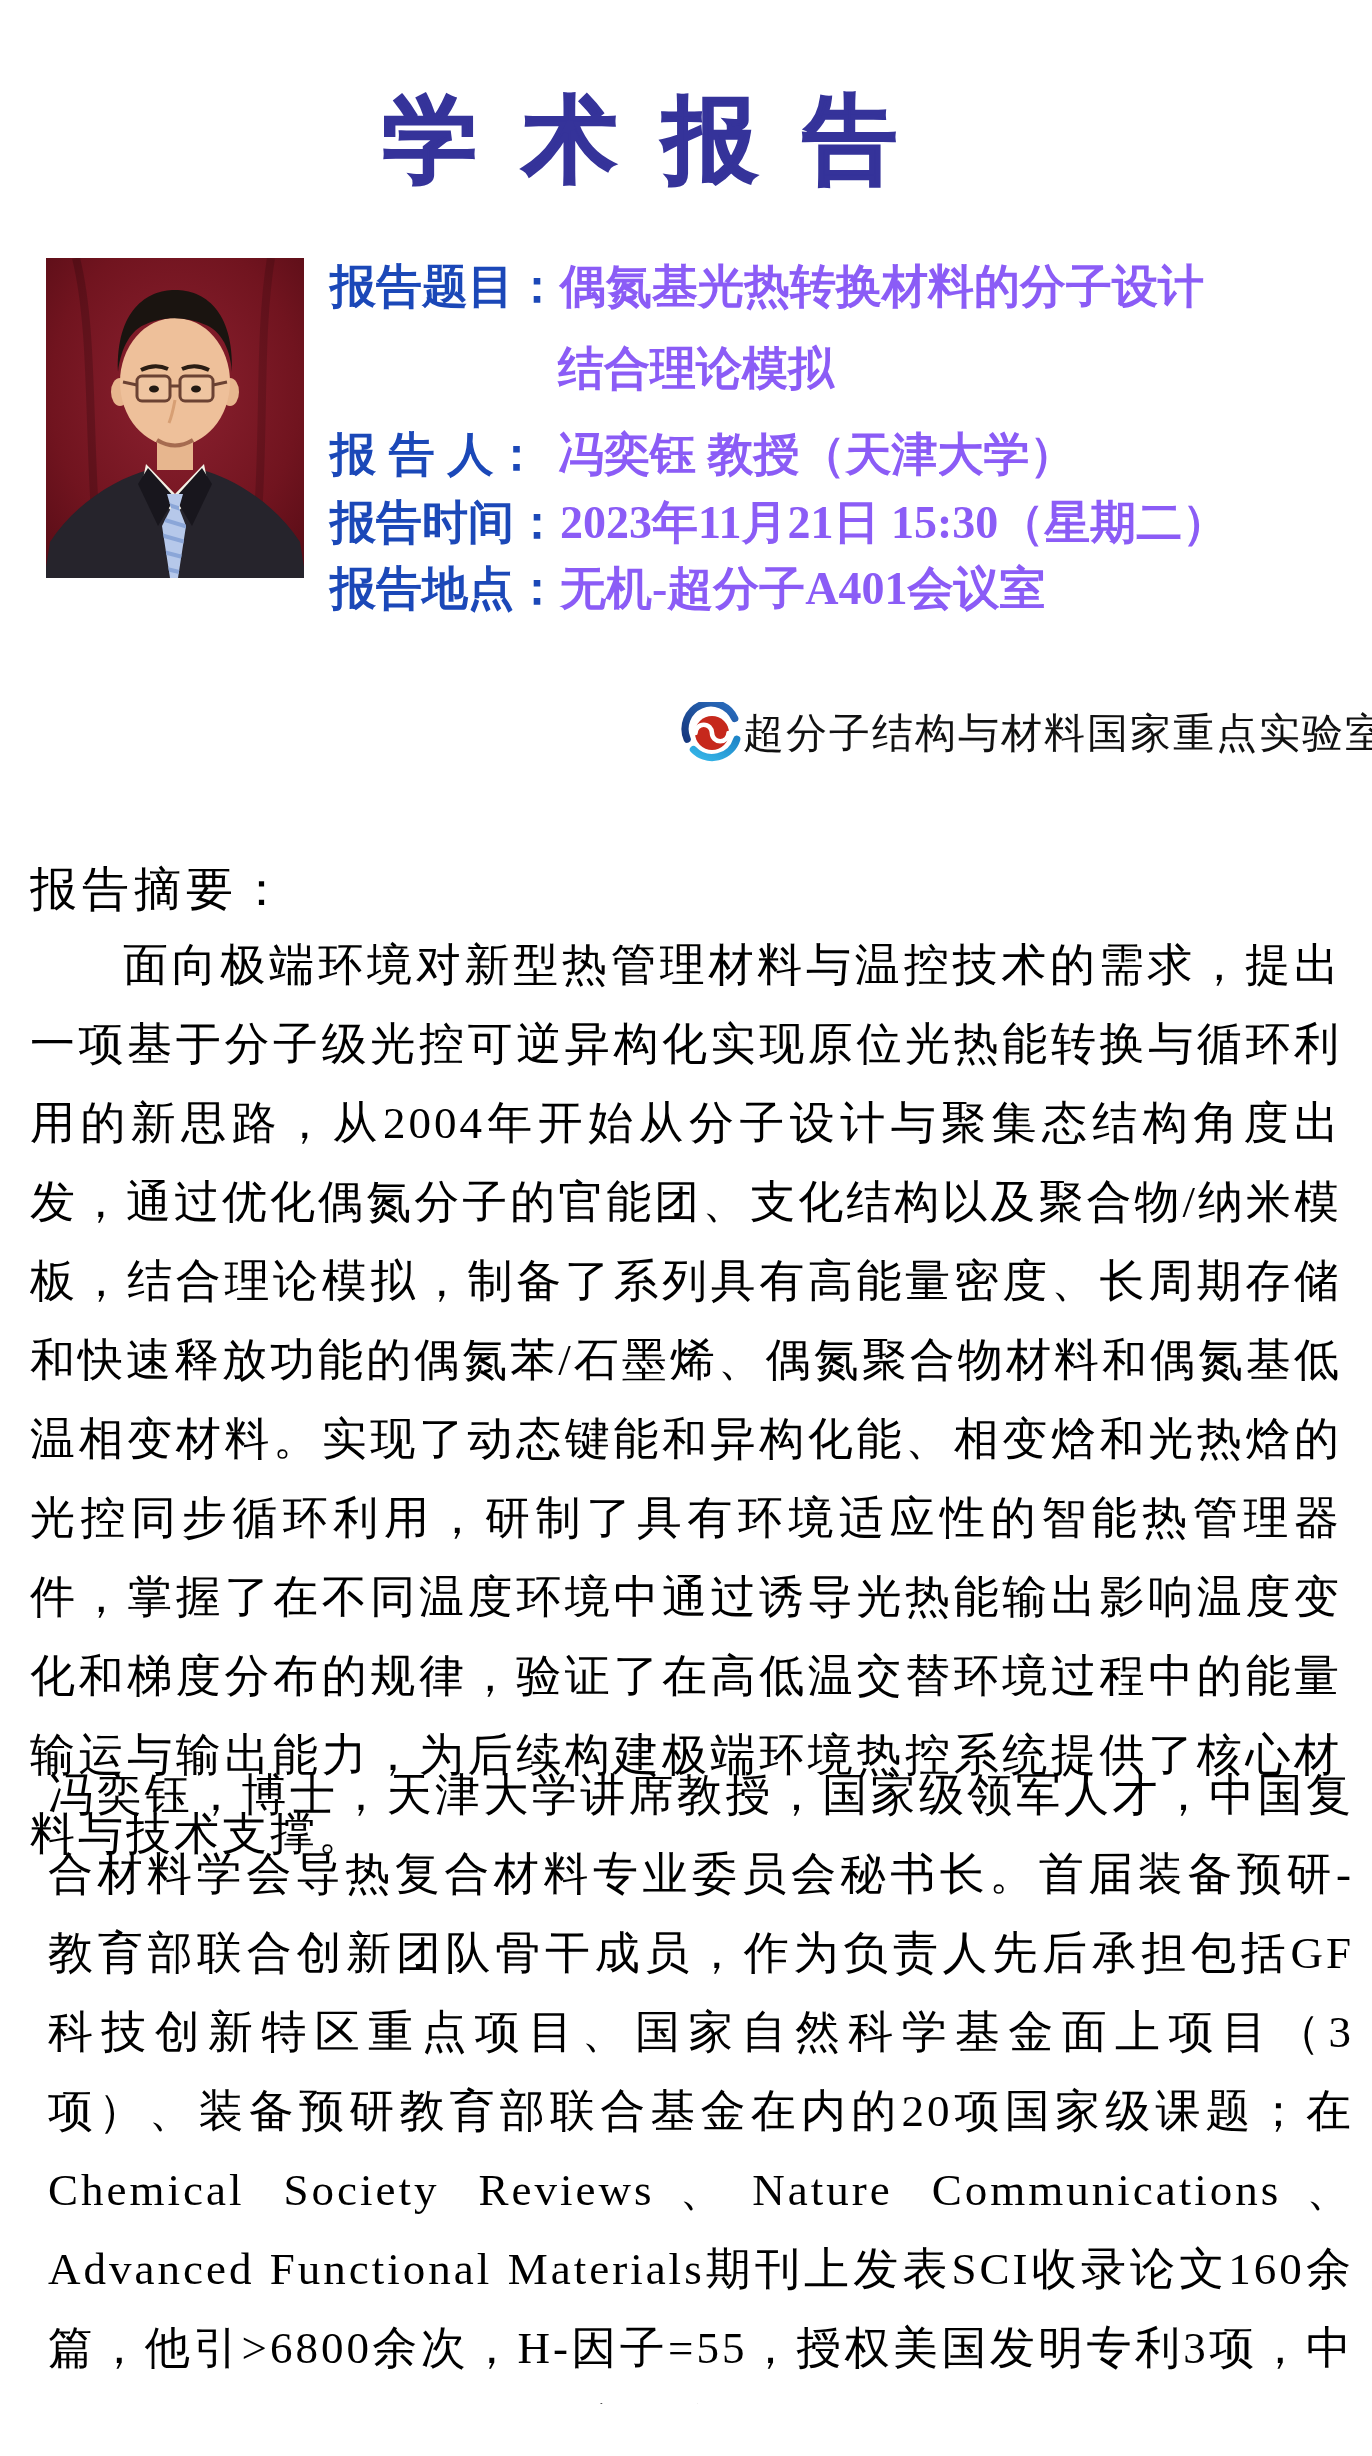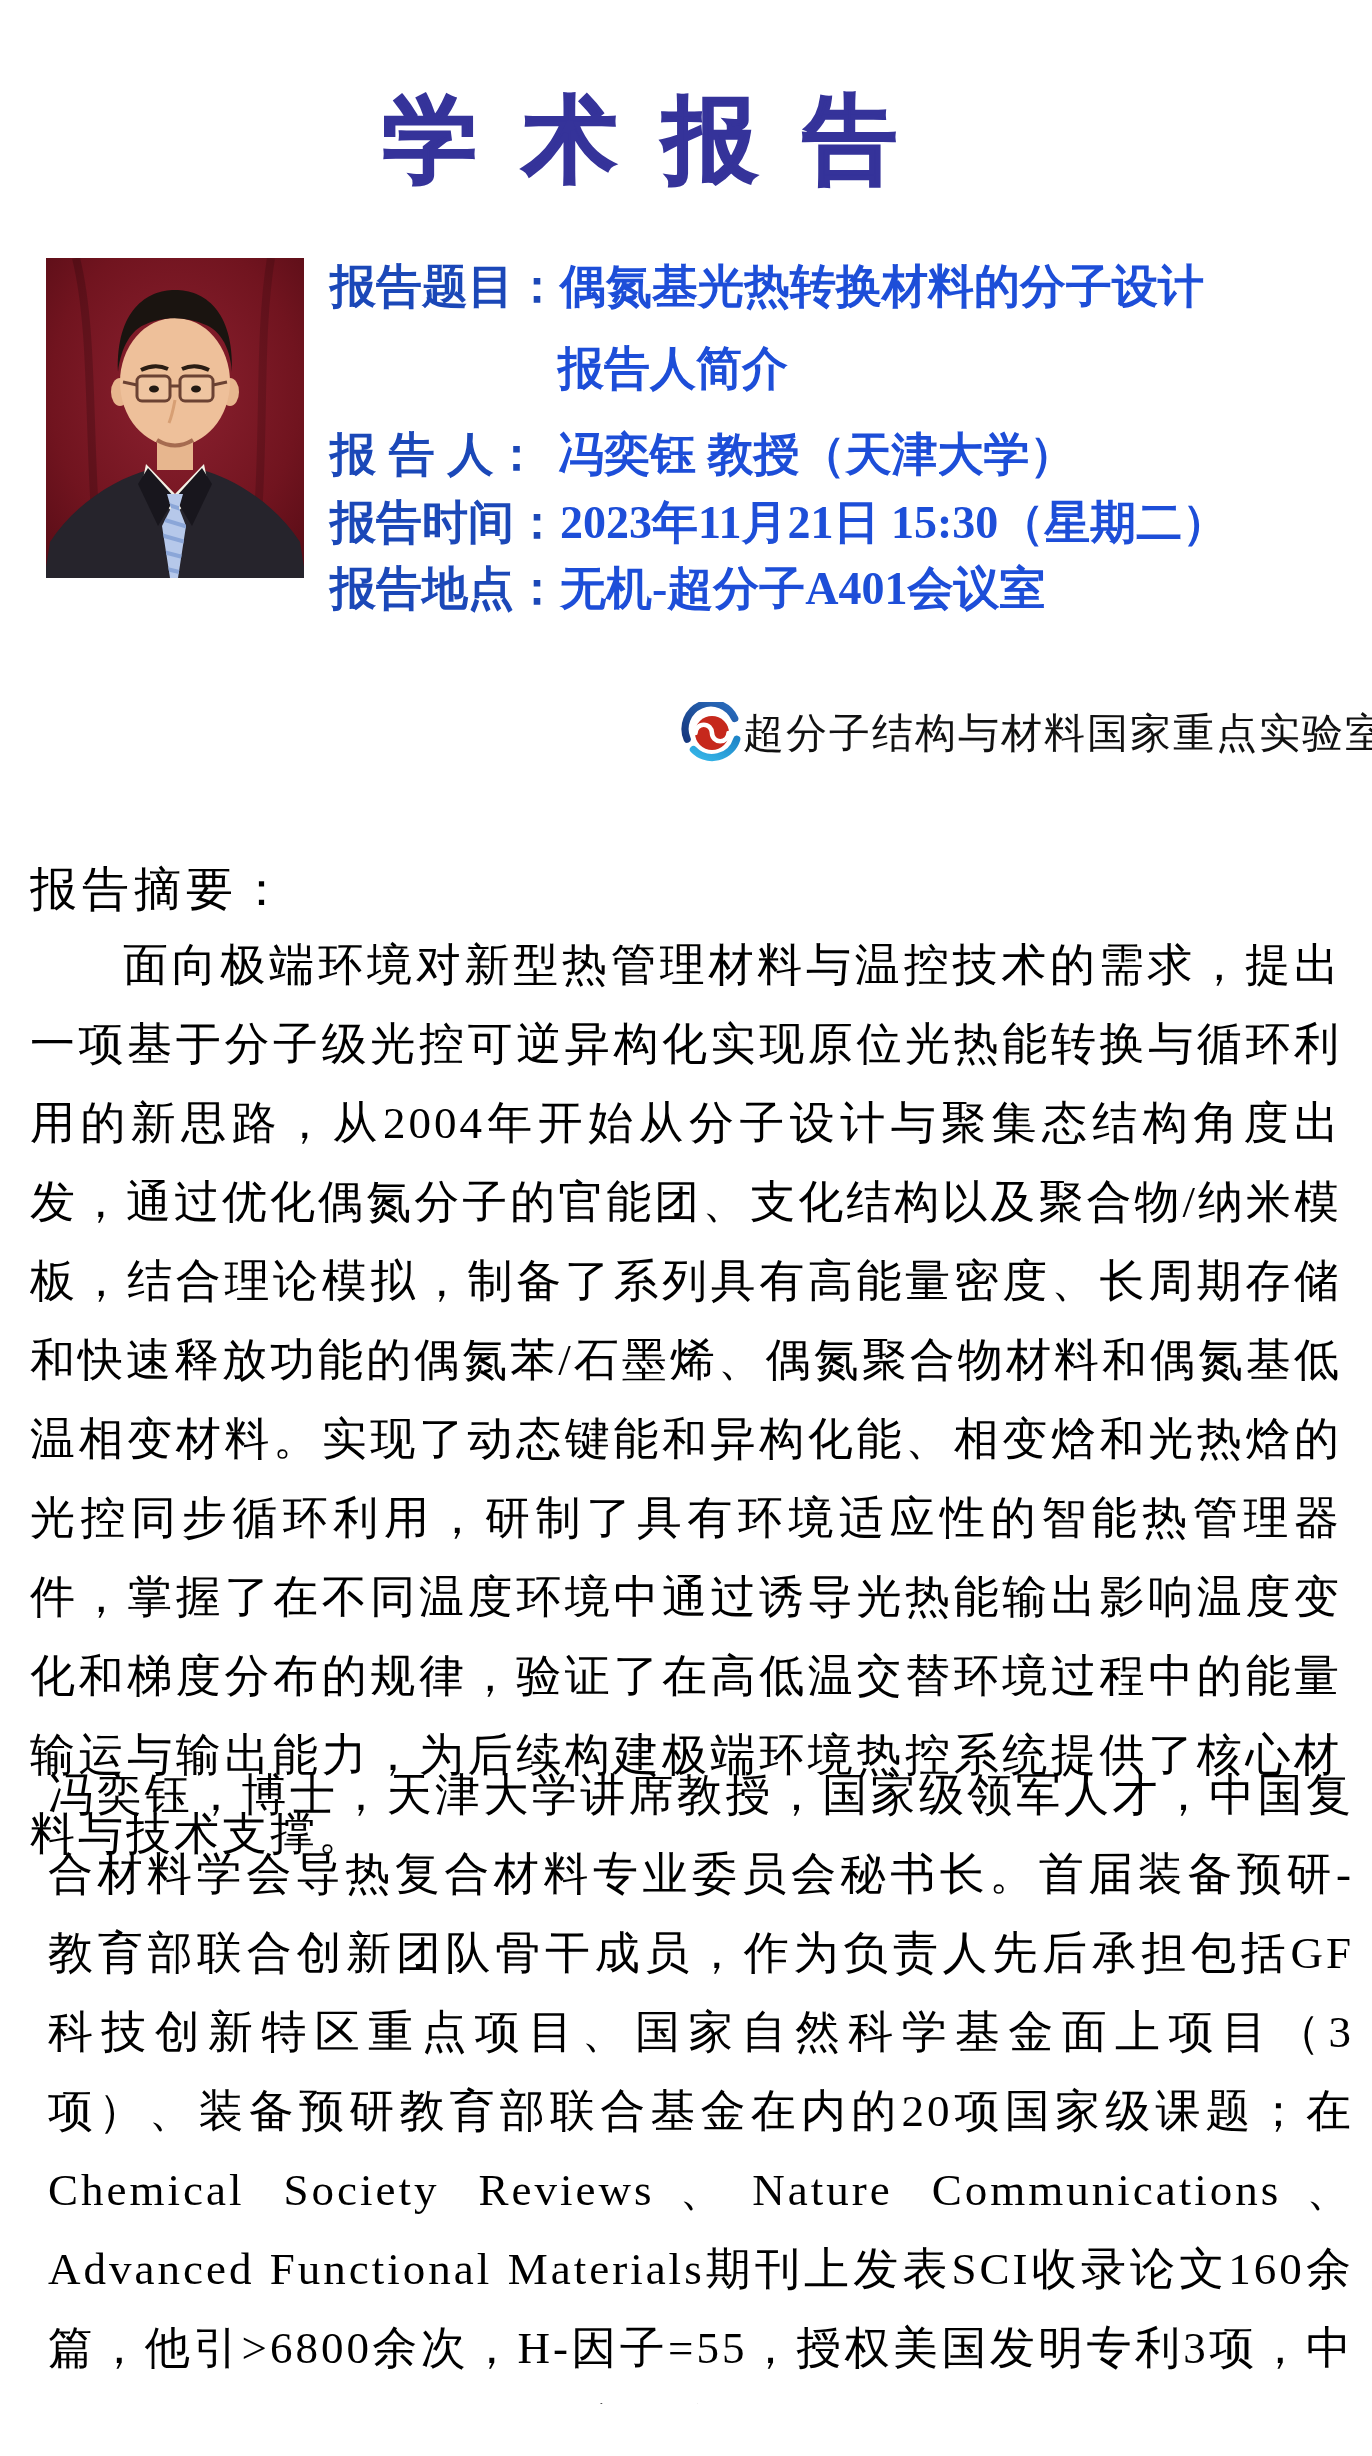--- a/index.html
+++ b/index.html
@@ -37,21 +37,21 @@
     font-family:"Liberation Sans", sans-serif;
     font-weight:bold;
     font-size:46px;
     color:#1B48B8;
     min-width:228px;
   }
   .info-value{
     font-family:"Liberation Serif", serif;
     font-weight:bold;
     font-size:46px;
-    color:#1d4ed8;
+    color:#8b5cf6;
   }
   .row-1{top:256px;}
   .row-2{top:338px;}
   .row-3{top:424px;}
   .row-4{top:492px;}
   .row-5{top:558px;}
   
   .lab-row{
     position:absolute;top:702px;left:0;width:100%;
     display:flex;align-items:center;justify-content:flex-end;
@@ -147,21 +147,21 @@
         <path d="M102,290 L156,304"></path>
         <path d="M100,306 L158,320"></path>
       </g>
     </svg>
   </div>
 
   <div class="info-row row-1">
     <span class="info-label">报告题目：</span><span class="info-value">偶氮基光热转换材料的分子设计</span>
   </div>
   <div class="info-row row-2">
-    <span class="info-label"></span><span class="info-value">报告人简介</span>
+    <span class="info-label"></span><span class="info-value">结合理论模拟</span>
   </div>
   <div class="info-row row-3">
     <span class="info-label">报 告 人：</span><span class="info-value">冯奕钰 教授（天津大学）</span>
   </div>
   <div class="info-row row-4">
     <span class="info-label">报告时间：</span><span class="info-value">2023年11月21日 15:30（星期二）</span>
   </div>
   <div class="info-row row-5">
     <span class="info-label">报告地点：</span><span class="info-value">无机-超分子A401会议室</span>
   </div>

